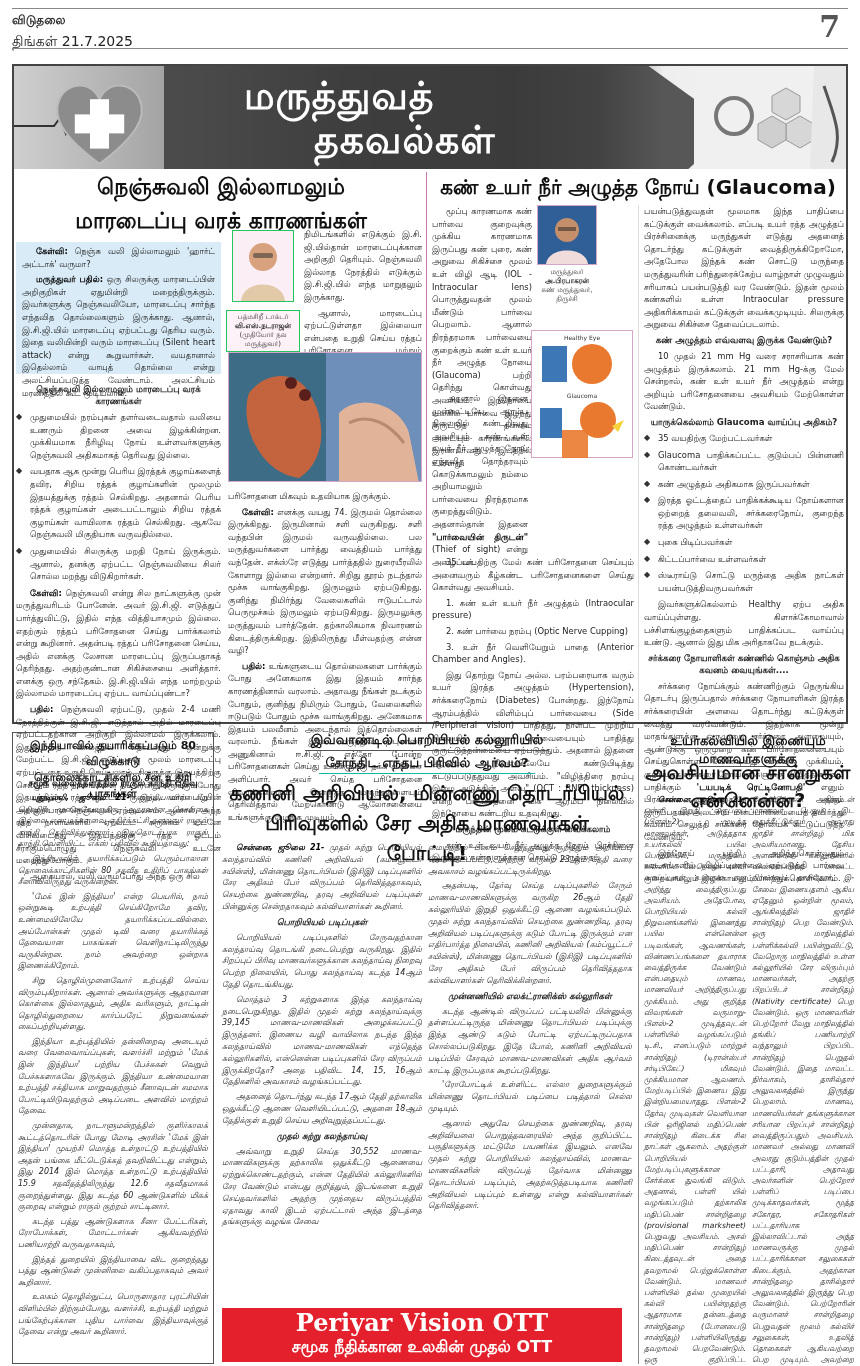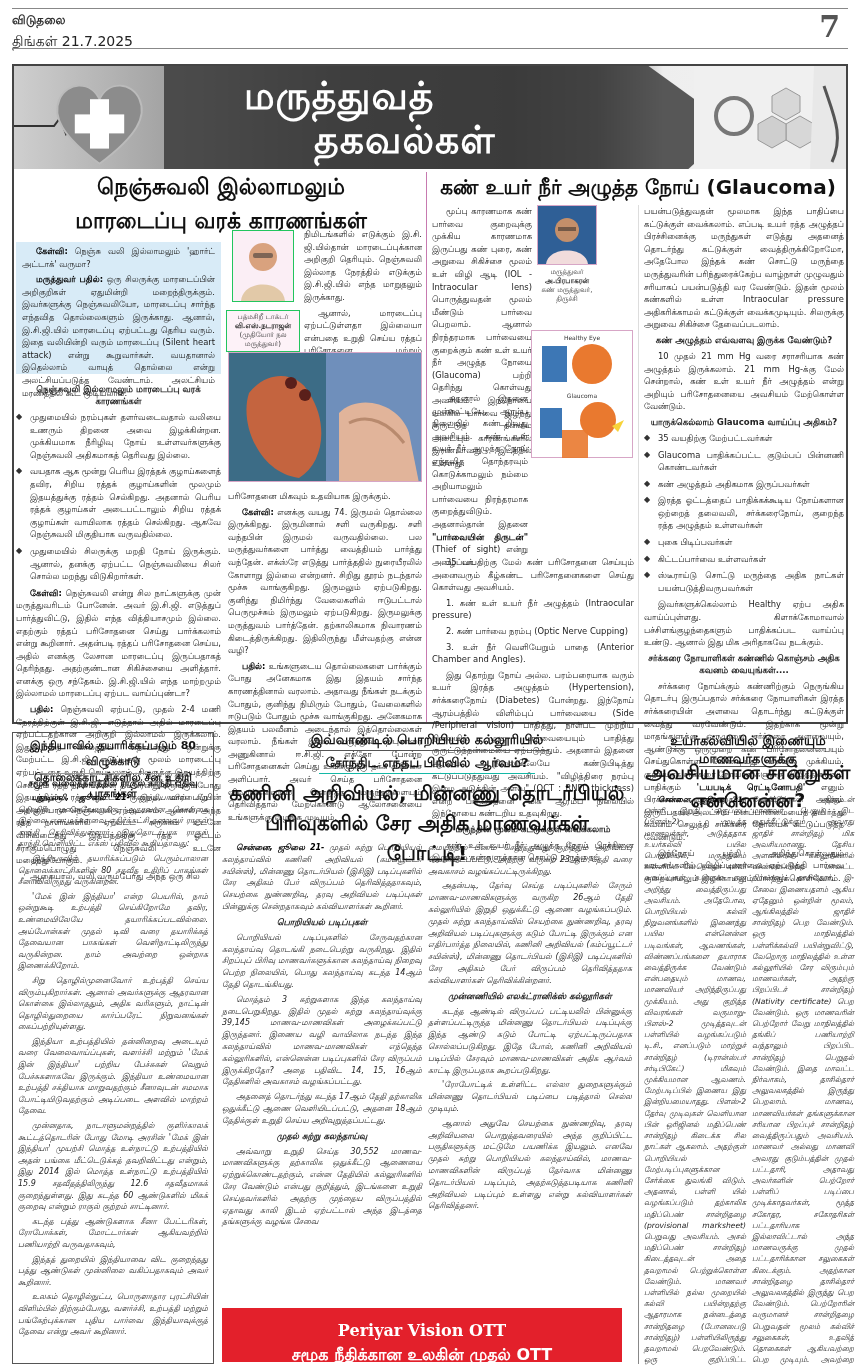--- a/index.html
+++ b/index.html
@@ -40,21 +40,21 @@
   ul.bullets li { position: relative; padding-left: 14px; margin-bottom: 4px; }
   ul.bullets li::before { content: "\25C6"; position: absolute; left: 0; top: 0; font-size: 8px; color: #333; }
 
   .photo-box { border: 1px solid #22c55e; background: #fdf2f8; }
   .caption { font-size: 7px; line-height: 9px; text-align: center; color: #333; }
 
   
   .news-frame { border: 1px solid #555; }
   .news-title { font-weight: bold; text-align: center; color: #111; }
   .red-ad { left: 222px; top: 1308px; width: 400px; height: 54px; background: #e3202b; color: #fff; text-align: center; }
-  .red-ad .l1 { font-family: "DejaVu Serif", serif; font-weight: bold; font-size: 16px; line-height: 26px; padding-top: 10px; }
+  .red-ad .l1 { font-family: "DejaVu Serif", serif; font-weight: bold; font-size: 24px; line-height: 26px; padding-top: 2px; }
   .red-ad .l2 { font-weight: bold; font-size: 16px; line-height: 22px; }
   .ital { font-style: italic; }
 </style>
 </head>
 <body>
 
 <div class="hdr-line" style="top:8px"></div>
 <div class="abs paper-name">விடுதலை</div>
 <div class="abs paper-date">திங்கள் 21.7.2025</div>
 <div class="abs page-num">7</div>

